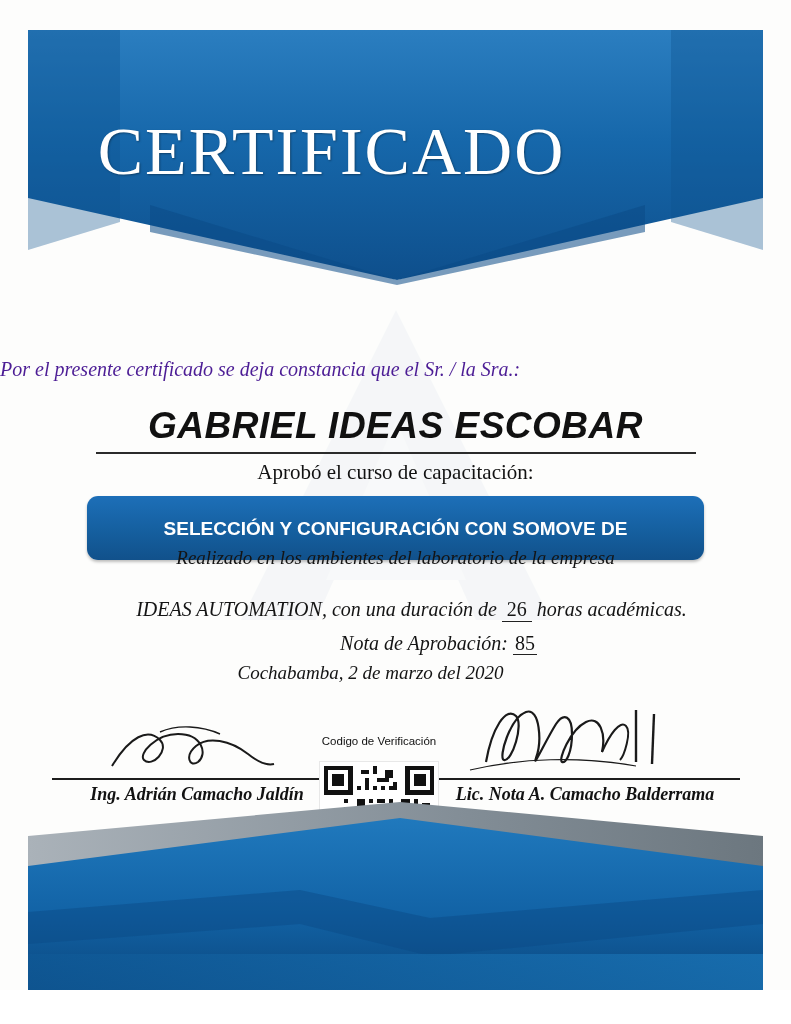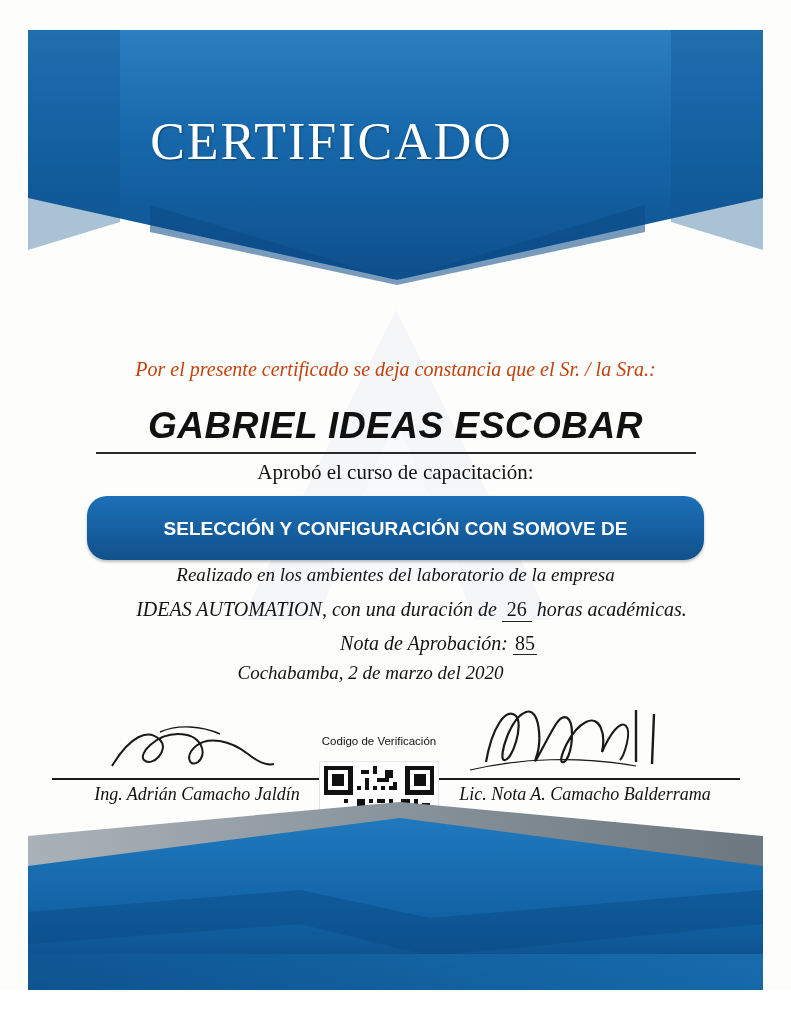--- a/index.html
+++ b/index.html
@@ -56,36 +56,36 @@
   }
 
   
   .cert-title {
     position: absolute;
     top: 112px;
     left: 0;
     width: 663px;
     text-align: center;
     font-family: "Liberation Serif", serif;
-    font-size: 52px;
+    font-size: 68px;
     letter-spacing: 2px;
     color: #ffffff;
     font-weight: normal;
     text-shadow: 1px 1px 2px rgba(0,0,0,0.35);
   }
 
   
   .line-intro {
     position: absolute;
     top: 358px;
     left: 0; width: 791px;
-    text-align: center;
+    text-align: left;
     font-size: 20px;
     font-style: italic;
-    color: #c2410c;
+    color: #4c1d95;
   }
 
   .recipient-name {
     position: absolute;
     top: 405px;
     left: 0; width: 791px;
     text-align: center;
     font-family: "Liberation Sans", sans-serif;
     font-size: 37px;
     font-weight: bold;
@@ -111,21 +111,21 @@
     color: #121212;
   }
 
   .course-bar {
     position: absolute;
     top: 496px;
     left: 87px;
     width: 617px;
     height: 64px;
     background: linear-gradient(180deg,#1d6fb8 0%, #155f9f 55%, #11518b 100%);
-    border-radius: 20px;
+    border-radius: 11px;
     box-shadow: 0 2px 3px rgba(0,0,0,0.25);
   }
   .course-text {
     position: absolute;
     top: 0; left: 0;
     width: 617px;
     height: 64px;
     display: flex;
     flex-direction: column;
     align-items: center;
@@ -133,21 +133,21 @@
     color: #ffffff;
     font-family: "Liberation Sans", sans-serif;
     font-weight: bold;
     font-size: 19px;
     line-height: 25px;
     text-align: center;
   }
 
   .line-place {
     position: absolute;
-    top: 564px;
+    top: 547px;
     left: 0; width: 791px;
     text-align: center;
     font-size: 19px;
     font-style: italic;
     color: #141414;
   }
   .line-company {
     position: absolute;
     top: 598px;
     left: 16px; width: 791px;
@@ -207,20 +207,21 @@
   .sig-rule {
     width: 100%;
     height: 1.6px;
     background: #1d1d1d;
   }
   .sig-name {
     margin-top: 4px;
     font-size: 18px;
     font-style: italic;
     color: #121212;
+    font-weight: bold;
   }
   .sig-role {
     margin-top: 19px;
     font-family: "Liberation Sans", sans-serif;
     font-size: 17px;
     color: #131313;
   }
 
   
   .qr-wrap {

